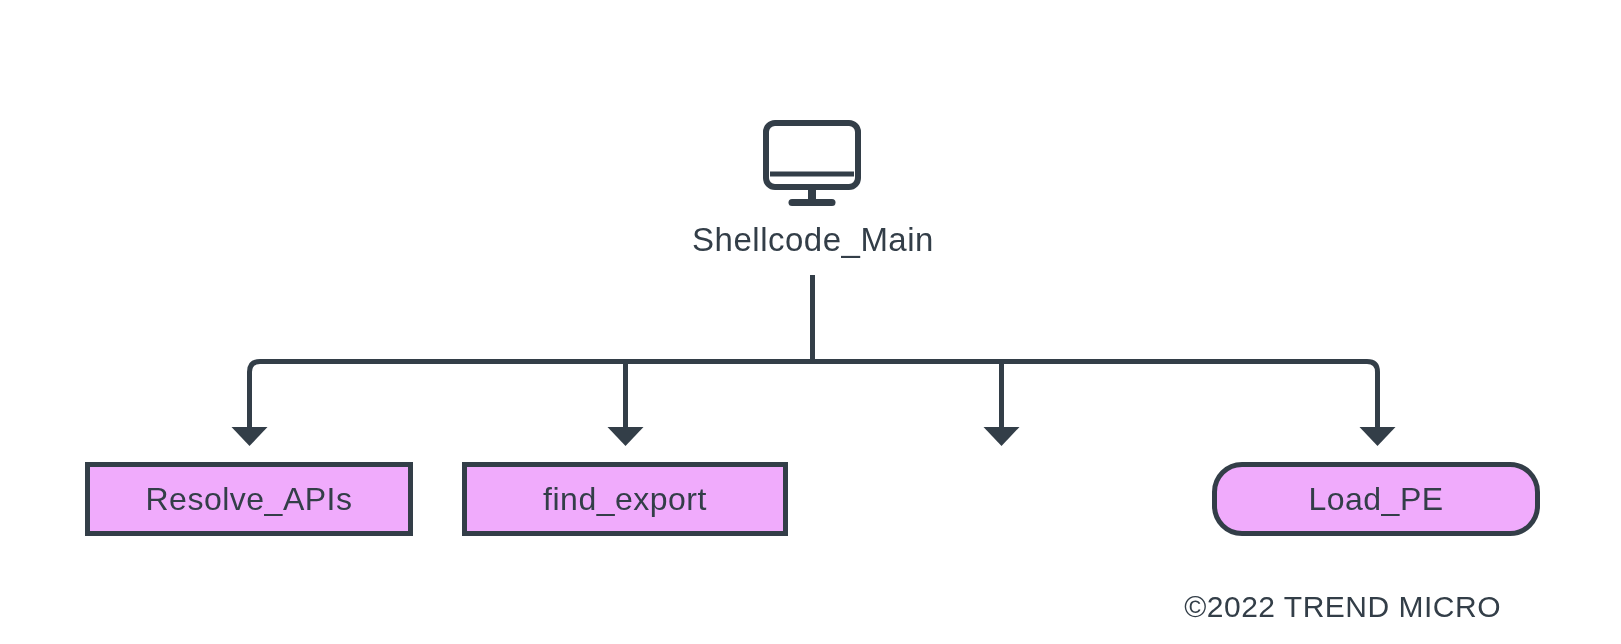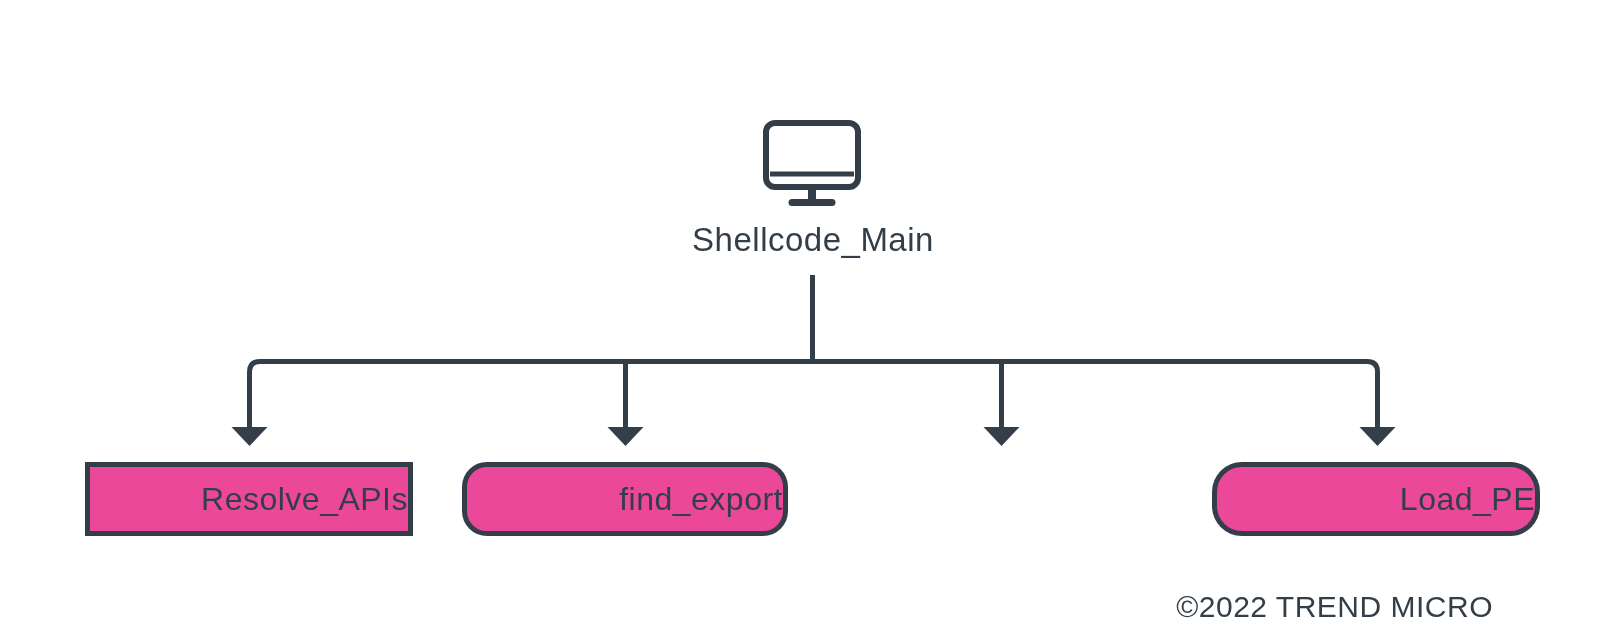--- a/index.html
+++ b/index.html
@@ -30,35 +30,35 @@
     font-size:33px;
     letter-spacing:0.5px;
     white-space:nowrap;
   }
   .node{
     position:absolute;
     top:423px;
     height:74px;
     box-sizing:border-box;
     border:5px solid var(--ink);
-    background:#ec4899;
+    background:#f0abfc;
     display:flex;
     align-items:center;
-    justify-content:flex-end;
+    justify-content:center;
     font-size:32px;
     letter-spacing:0.5px;
     white-space:nowrap;
   }
   .node-1{left:85px;width:328px;}
-  .node-2{left:462px;width:326px;border-radius:25px;}
+  .node-2{left:462px;width:326px;}
   .node-3{left:837px;width:327px;}
   .node-4{left:1212px;width:328px;border-radius:30px;}
   .copyright{
     position:absolute;
-    right:89px;
+    right:81px;
     top:551px;
     font-size:30px;
     letter-spacing:0.5px;
     white-space:nowrap;
   }
 </style>
 </head>
 <body>
 
 <div class="canvas">

